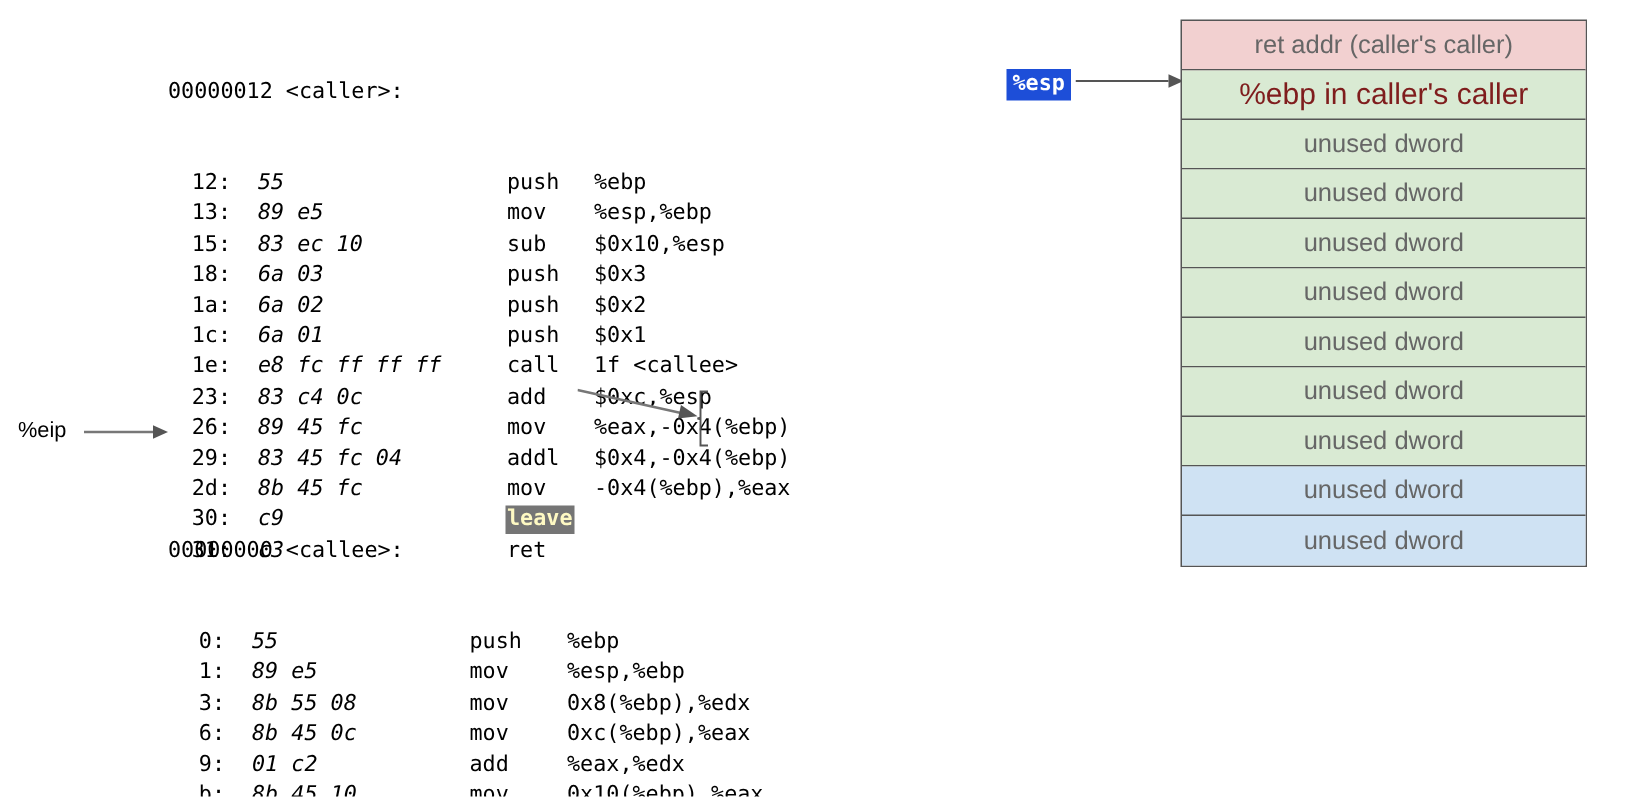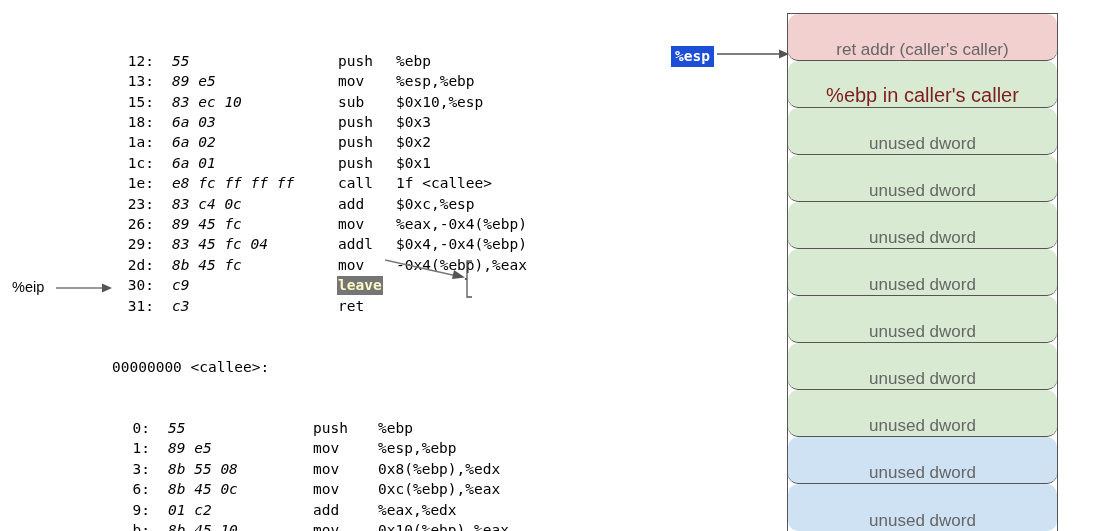--- a/index.html
+++ b/index.html
@@ -123,41 +123,41 @@
   
   #stack-table {
     position: absolute;
     left: 787px;
     top: 13px;
     width: 271px;
     border: 1px solid #555555;
     box-sizing: border-box;
   }
   .stack-row {
-    height: 47px;
+    height: 33px;
     box-sizing: border-box;
     border-bottom: 1px solid #555555;
     display: flex;
-    align-items: flex-end;
+    align-items: center;
     justify-content: center;
     font-family: "Liberation Sans", sans-serif;
     font-size: 17px;
     color: #666666;
-    border-radius: 10px;
   }
   .stack-row:last-child { border-bottom: none; }
   .stack-row.c-red   { background: #f2d0d0; }
   .stack-row.c-green { background: #d9ead3; }
   .stack-row.c-blue  { background: #cfe2f3; }
   .stack-row.t-black { color: #7f1d1d; font-size: 20px; }
 </style>
 </head>
 <body>
 
 <div class="listing" id="caller-listing">
+  <span class="fn-header">00000012 &lt;caller&gt;:</span>
   <div id="caller-rows"><span class="ins-row"><span class="col-addr">12:</span><span class="col-bytes">55</span><span class="col-mn">push</span><span class="col-op">%ebp</span></span><span class="ins-row"><span class="col-addr">13:</span><span class="col-bytes">89 e5</span><span class="col-mn">mov</span><span class="col-op">%esp,%ebp</span></span><span class="ins-row"><span class="col-addr">15:</span><span class="col-bytes">83 ec 10</span><span class="col-mn">sub</span><span class="col-op">$0x10,%esp</span></span><span class="ins-row"><span class="col-addr">18:</span><span class="col-bytes">6a 03</span><span class="col-mn">push</span><span class="col-op">$0x3</span></span><span class="ins-row"><span class="col-addr">1a:</span><span class="col-bytes">6a 02</span><span class="col-mn">push</span><span class="col-op">$0x2</span></span><span class="ins-row"><span class="col-addr">1c:</span><span class="col-bytes">6a 01</span><span class="col-mn">push</span><span class="col-op">$0x1</span></span><span class="ins-row"><span class="col-addr">1e:</span><span class="col-bytes">e8 fc ff ff ff</span><span class="col-mn">call</span><span class="col-op">1f &lt;callee&gt;</span></span><span class="ins-row"><span class="col-addr">23:</span><span class="col-bytes">83 c4 0c</span><span class="col-mn">add</span><span class="col-op">$0xc,%esp</span></span><span class="ins-row"><span class="col-addr">26:</span><span class="col-bytes">89 45 fc</span><span class="col-mn">mov</span><span class="col-op">%eax,-0x4(%ebp)</span></span><span class="ins-row"><span class="col-addr">29:</span><span class="col-bytes">83 45 fc 04</span><span class="col-mn">addl</span><span class="col-op">$0x4,-0x4(%ebp)</span></span><span class="ins-row"><span class="col-addr">2d:</span><span class="col-bytes">8b 45 fc</span><span class="col-mn">mov</span><span class="col-op">-0x4(%ebp),%eax</span></span><span class="ins-row"><span class="col-addr">30:</span><span class="col-bytes">c9</span><span class="col-mn"><span class="hl">leave</span></span><span class="col-op"></span></span><span class="ins-row"><span class="col-addr">31:</span><span class="col-bytes">c3</span><span class="col-mn">ret</span><span class="col-op"></span></span></div>
 </div>
 
 <div id="eip-marker">%eip</div>
 <svg id="eip-arrow" width="56" height="16">
   <line x1="0" y1="8" x2="46" y2="8" stroke="#777777" stroke-width="1.6"></line>
   <polygon points="46,3.5 56,8 46,12.5" fill="#555555"></polygon>
 </svg>
 
 <svg id="leave-arrow" width="82" height="26">

